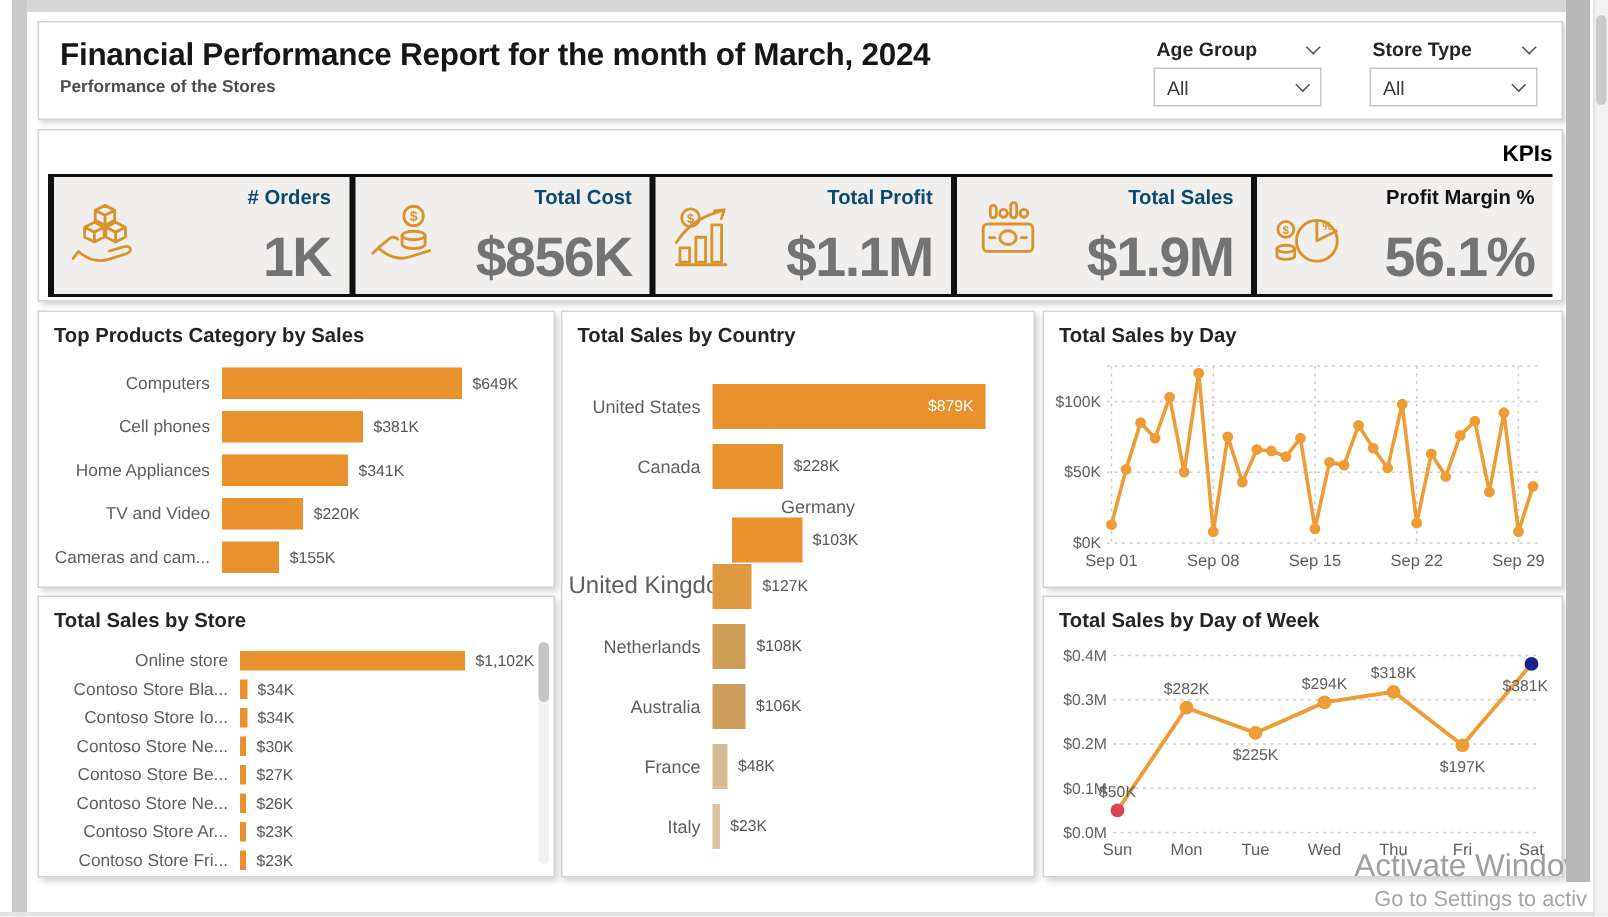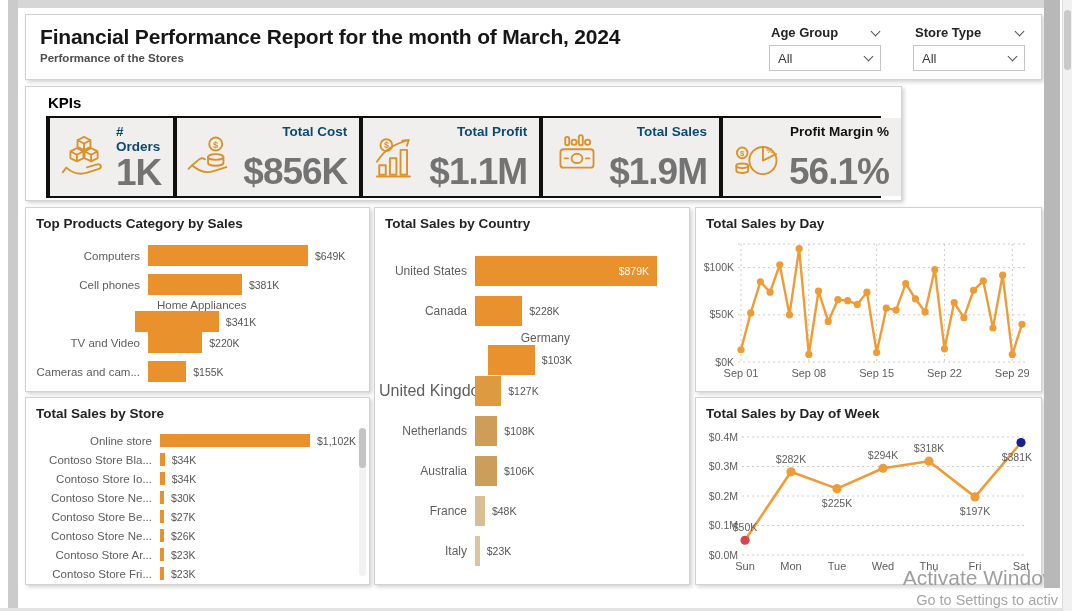--- a/index.html
+++ b/index.html
@@ -26,21 +26,21 @@
   .filters { position:absolute; top:8px; right:16px; display:flex; gap:32px; }
   .filter { width:112px; }
   .filter-head { display:flex; justify-content:space-between; align-items:center;
     font-size:13px; font-weight:bold; color:#252423; padding:2px 2px 5px 2px; }
   .chev { width:7px; height:7px; border-right:1.6px solid #555; border-bottom:1.6px solid #555;
     transform:rotate(45deg); margin-top:-3px; flex:none; }
   .select { display:flex; justify-content:space-between; align-items:center; height:26px;
     border:1px solid #c8c6c4; background:#fff; padding:0 8px; font-size:13px; color:#3b3b3b; cursor:pointer; }
 
   
-  .p-kpi { left:25px; top:86px; width:877px; height:115px; padding:6px 20px; }
+  .p-kpi { left:25px; top:86px; width:1017px; height:115px; padding:6px 6px;text-align:right; }
   .kpi-heading { font-size:15px; font-weight:bold; color:#000; margin:1px 0 5px 2px; }
   .kpi-strip { display:flex; border-top:2px solid #0f0f0f; border-bottom:2px solid #0f0f0f; height:82px; }
   .kpi-card { flex:1; display:flex; align-items:center; background:#f1efee;
     border-left:4px solid #0f0f0f; padding:6px 12px 6px 8px; }
   .kpi-icon { flex:none; width:52px; height:48px; margin-right:6px; }
   .kpi-icon svg { width:52px; height:48px; }
   .kpi-icon .ln { fill:none; stroke:#d9932c; stroke-width:1.6; stroke-linecap:round; stroke-linejoin:round; }
   .kpi-icon .tx { fill:#d9932c; stroke:none; font-weight:bold; font-family:"Liberation Sans",sans-serif; }
   .kpi-right { flex:1; display:flex; flex-direction:column; justify-content:space-between;
     align-items:flex-end; height:100%; }
@@ -215,21 +215,21 @@
             <span class="bar-value">$649K</span>
           </div>
         </div>
         <div class="bar-row" style="height: 29px;">
           <div class="bar-cat" style="width: 118px; font-size: 11.5px;">Cell phones</div>
           <div class="bar-track">
             <div class="bar" style="height: 21px; width: 93.9291px; background: rgb(232, 145, 45);"></div>
             <span class="bar-value">$381K</span>
           </div>
         </div>
-        <div class="bar-row" style="height: 29px; flex-direction: column;">
+        <div class="bar-row" style="height: 29px;">
           <div class="bar-cat" style="width: 118px; font-size: 11.5px;">Home Appliances</div>
           <div class="bar-track">
             <div class="bar" style="height: 21px; width: 84.0678px; background: rgb(232, 145, 45);"></div>
             <span class="bar-value">$341K</span>
           </div>
         </div>
         <div class="bar-row" style="height: 29px;">
           <div class="bar-cat" style="width: 118px; font-size: 11.5px;">TV and Video</div>
           <div class="bar-track">
             <div class="bar" style="height: 21px; width: 54.2373px; background: rgb(232, 145, 45);"></div>

